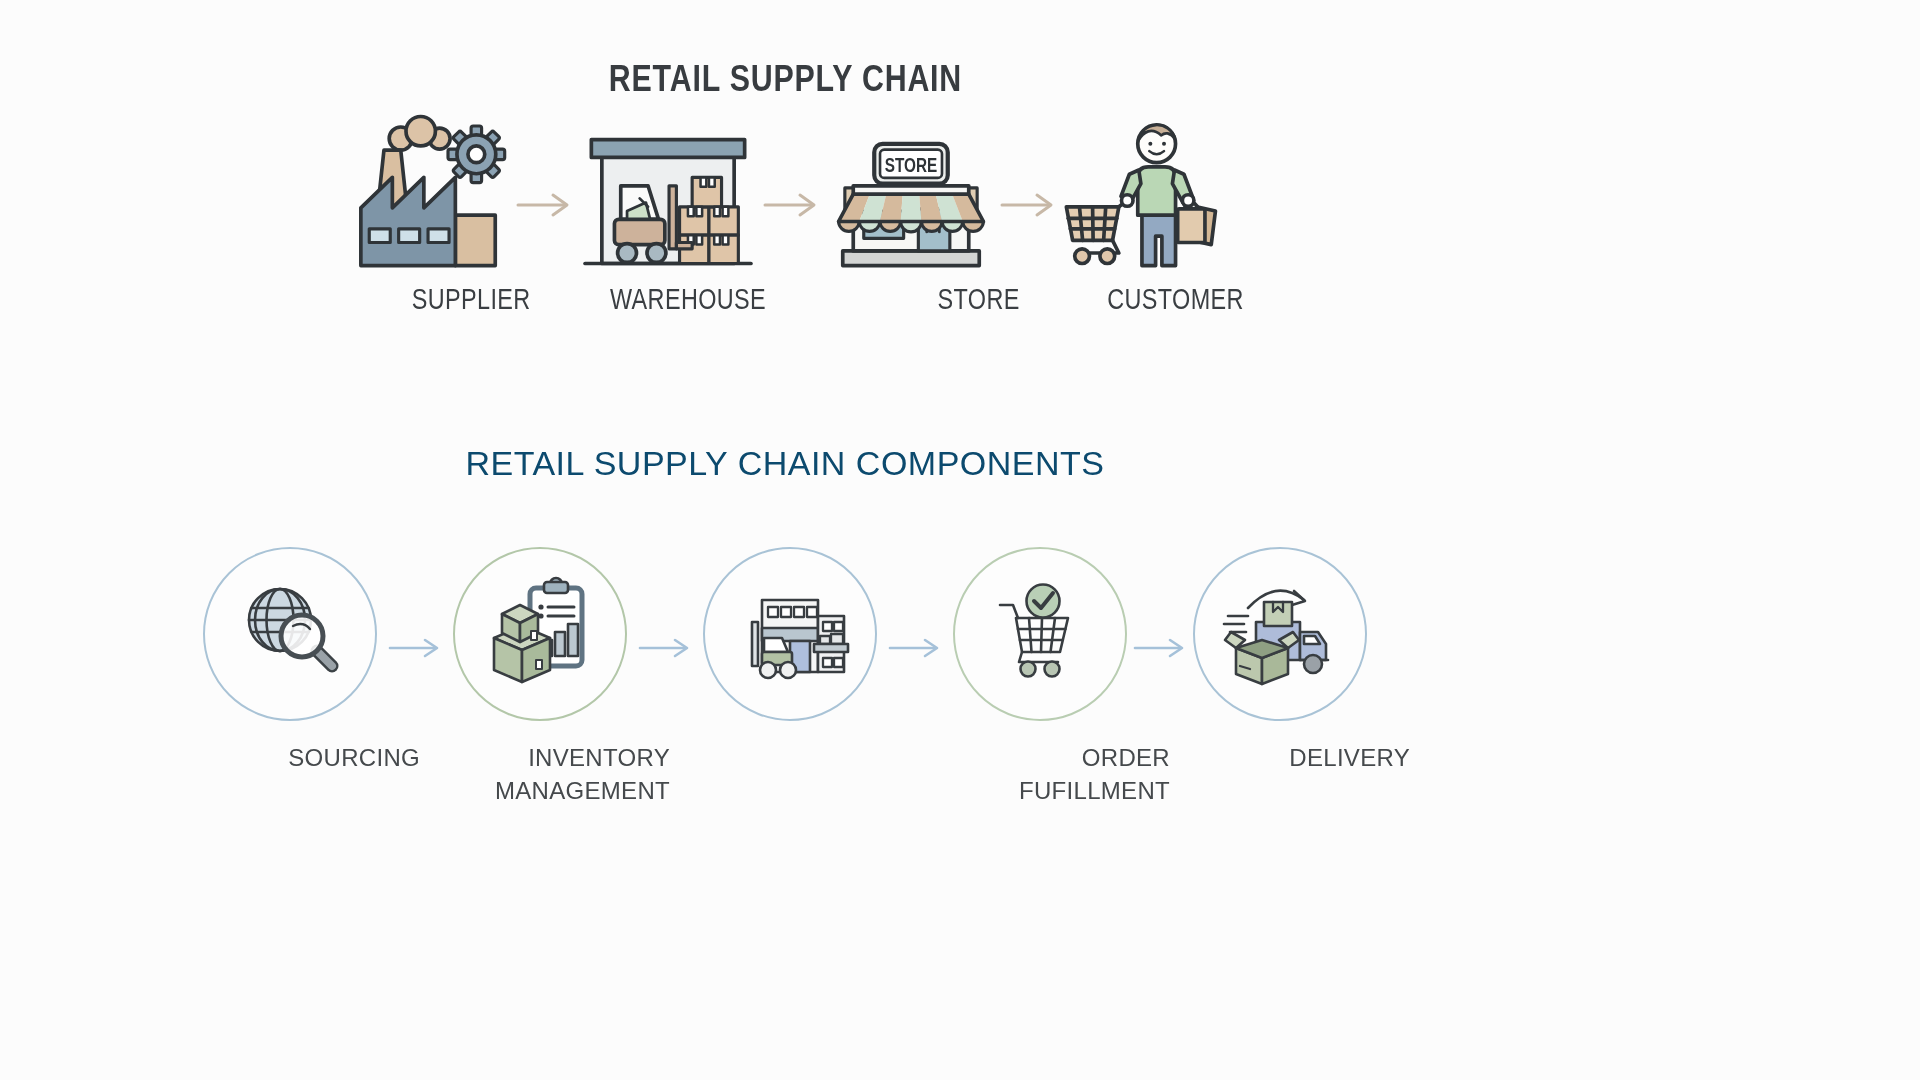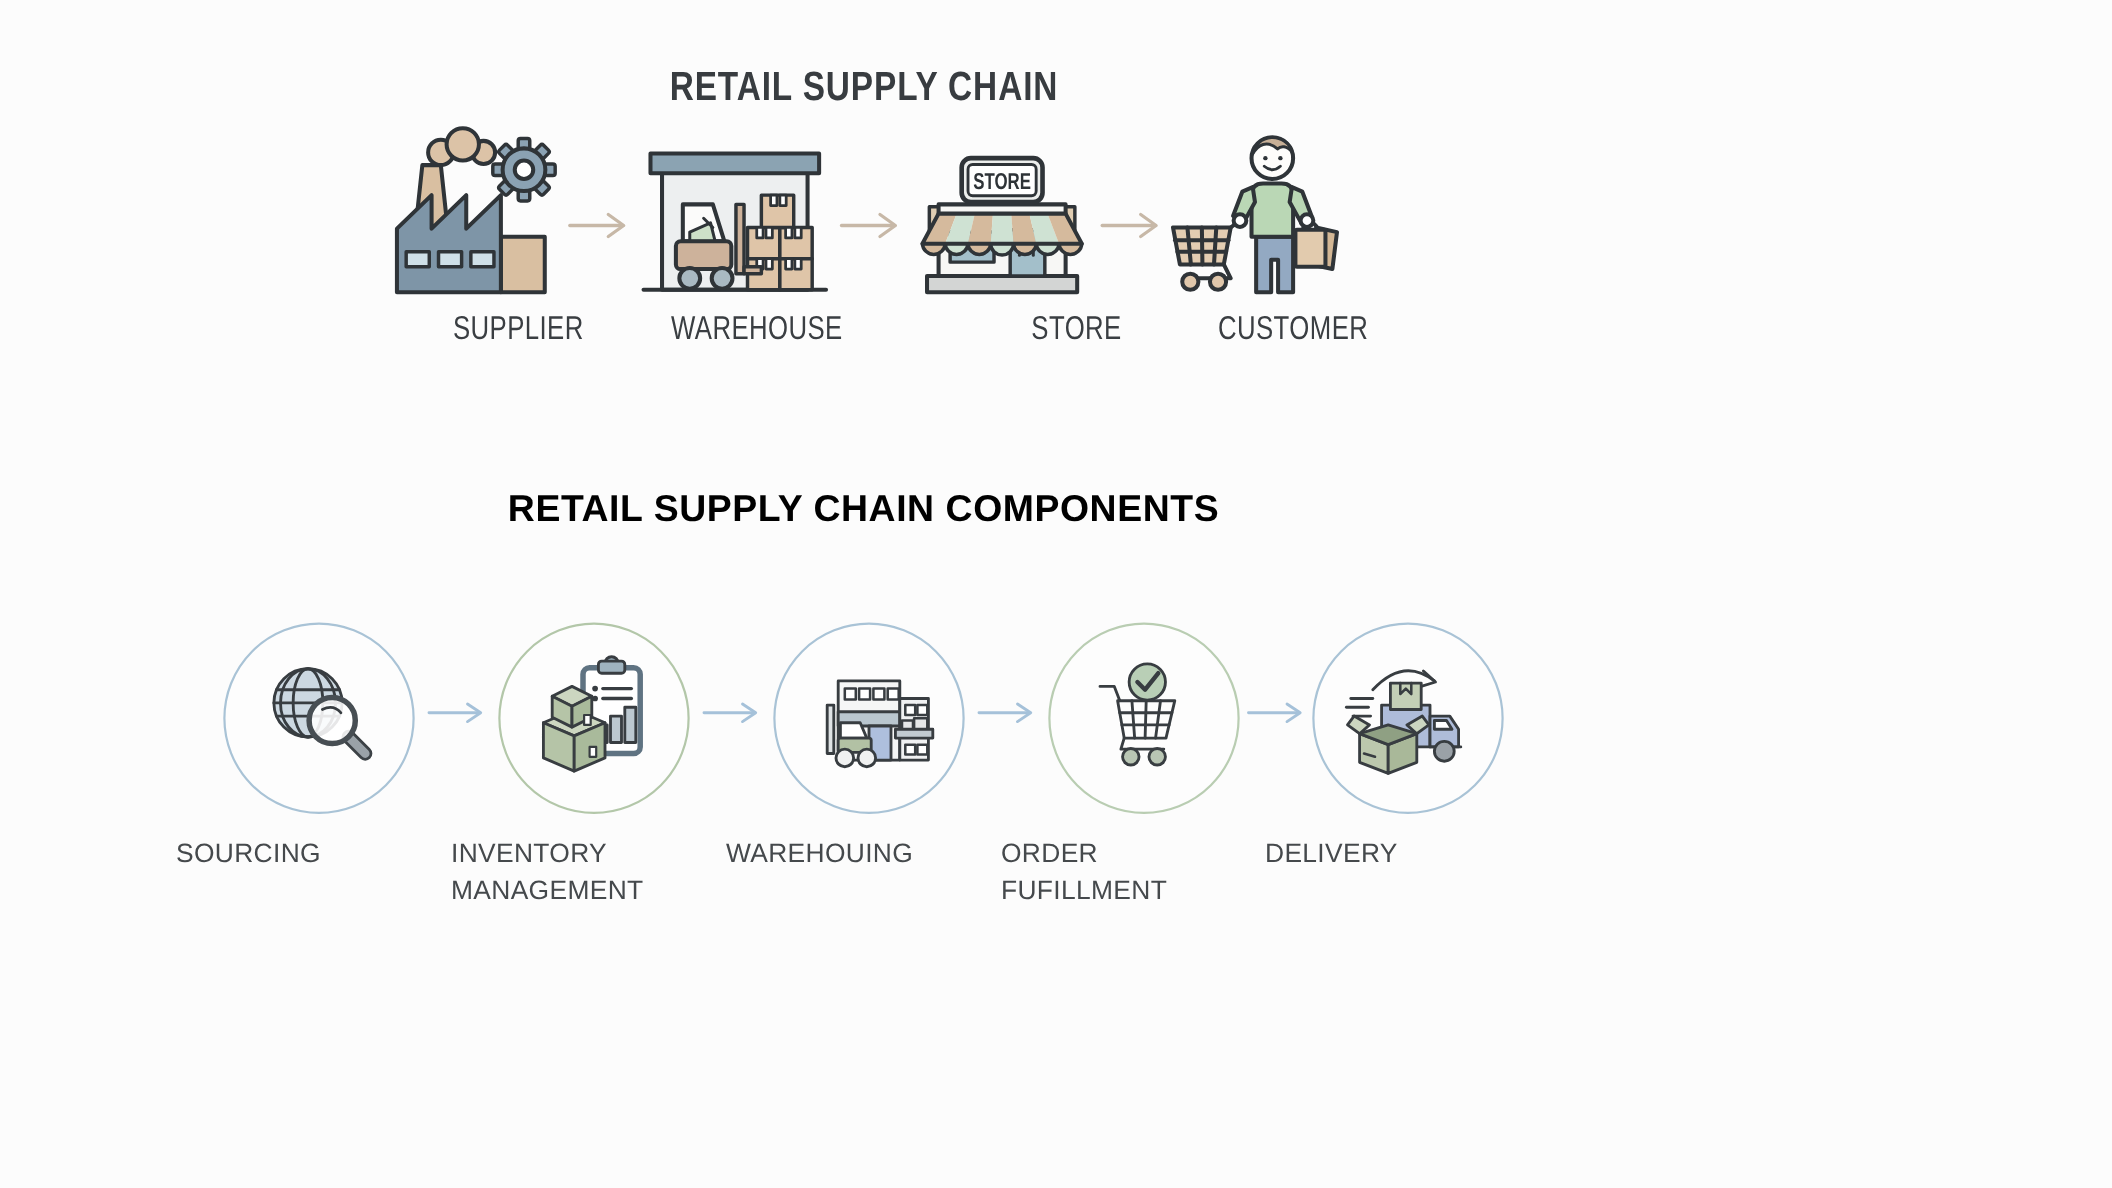--- a/index.html
+++ b/index.html
@@ -3,30 +3,30 @@
 <meta charset="utf-8">
 <style>
   html,body{margin:0;padding:0;background:#fcfcfc;}
   #canvas{
     position:relative;width:1920px;height:1080px;background:#fcfcfc;overflow:hidden;
     font-family:"Liberation Sans",sans-serif;color:#3a3e42;
   }
   .title-row{position:absolute;left:0;width:1570px;text-align:center;}
   .top-title{top:58px;font-size:37px;font-weight:600;letter-spacing:1px;color:#383c40;}
   .top-title .cond{display:inline-block;transform:scaleX(0.82);}
-  .bottom-title{top:444px;font-size:34px;font-weight:700;letter-spacing:0.5px;color:#000000;}
+  .bottom-title{top:444px;font-size:34px;font-weight:400;letter-spacing:0.5px;color:#0c4a6e;}
   .stage{position:absolute;top:106px;width:240px;text-align:right;}
   .stage svg{display:block;margin:0 auto;}
   .stage-label{margin-top:8px;font-size:30px;font-weight:400;color:#3a3e42;letter-spacing:0.5px;}
   .stage-label .cond{display:inline-block;transform:scaleX(0.78);}
   .arrow{position:absolute;}
   .arrow line,.arrow polyline{fill:none;stroke-linecap:round;stroke-linejoin:round;}
   .top-arrow line,.top-arrow polyline{stroke-width:3;}
   .bottom-arrow line,.bottom-arrow polyline{stroke-width:2.6;}
-  .component{position:absolute;top:566px;width:260px;text-align:left;}
+  .component{position:absolute;top:547px;width:260px;text-align:right;}
   .ring{
     width:174px;height:174px;border-radius:50%;border:2.5px solid #aac3d6;
     margin:0 auto;background:#fdfdfd;display:flex;align-items:center;justify-content:center;
     box-sizing:border-box;
   }
   .component-label{
     margin-top:20px;font-size:24px;font-weight:500;color:#45494c;
     line-height:1.38;white-space:pre-line;letter-spacing:0.3px;
   }
   .ico{stroke:#2f3438;stroke-width:3.5;stroke-linejoin:round;stroke-linecap:round;}
@@ -301,21 +301,20 @@
           <g>
             <rect x="22" y="48" width="6" height="44" fill="#dfe3e5"></rect>
             <polygon points="34,64 52,64 58,78 34,78" fill="#ffffff"></polygon>
             <rect x="32" y="78" width="30" height="13" rx="2" fill="#b2c1a4"></rect>
             <circle cx="38" cy="96" r="8" fill="#f0f1f1"></circle>
             <circle cx="58" cy="96" r="8" fill="#f0f1f1"></circle>
           </g>
         </g>
       </svg>
     </div>
-    <div class="component-label">WAREHOUING</div>
   </div>
 
   <svg class="arrow bottom-arrow" style="left:887px;top:636px" width="56" height="24" viewBox="0 0 56 24" stroke="#a5c1d9">
     <line x1="3" y1="12" x2="48" y2="12"></line>
     <polyline points="38,4 50,12 38,20"></polyline>
   </svg>
 
   <div class="component" style="left:910px">
     <div class="ring" style="border-color: rgb(185, 205, 178);">
       <svg width="120" height="120" viewBox="0 0 120 120">

